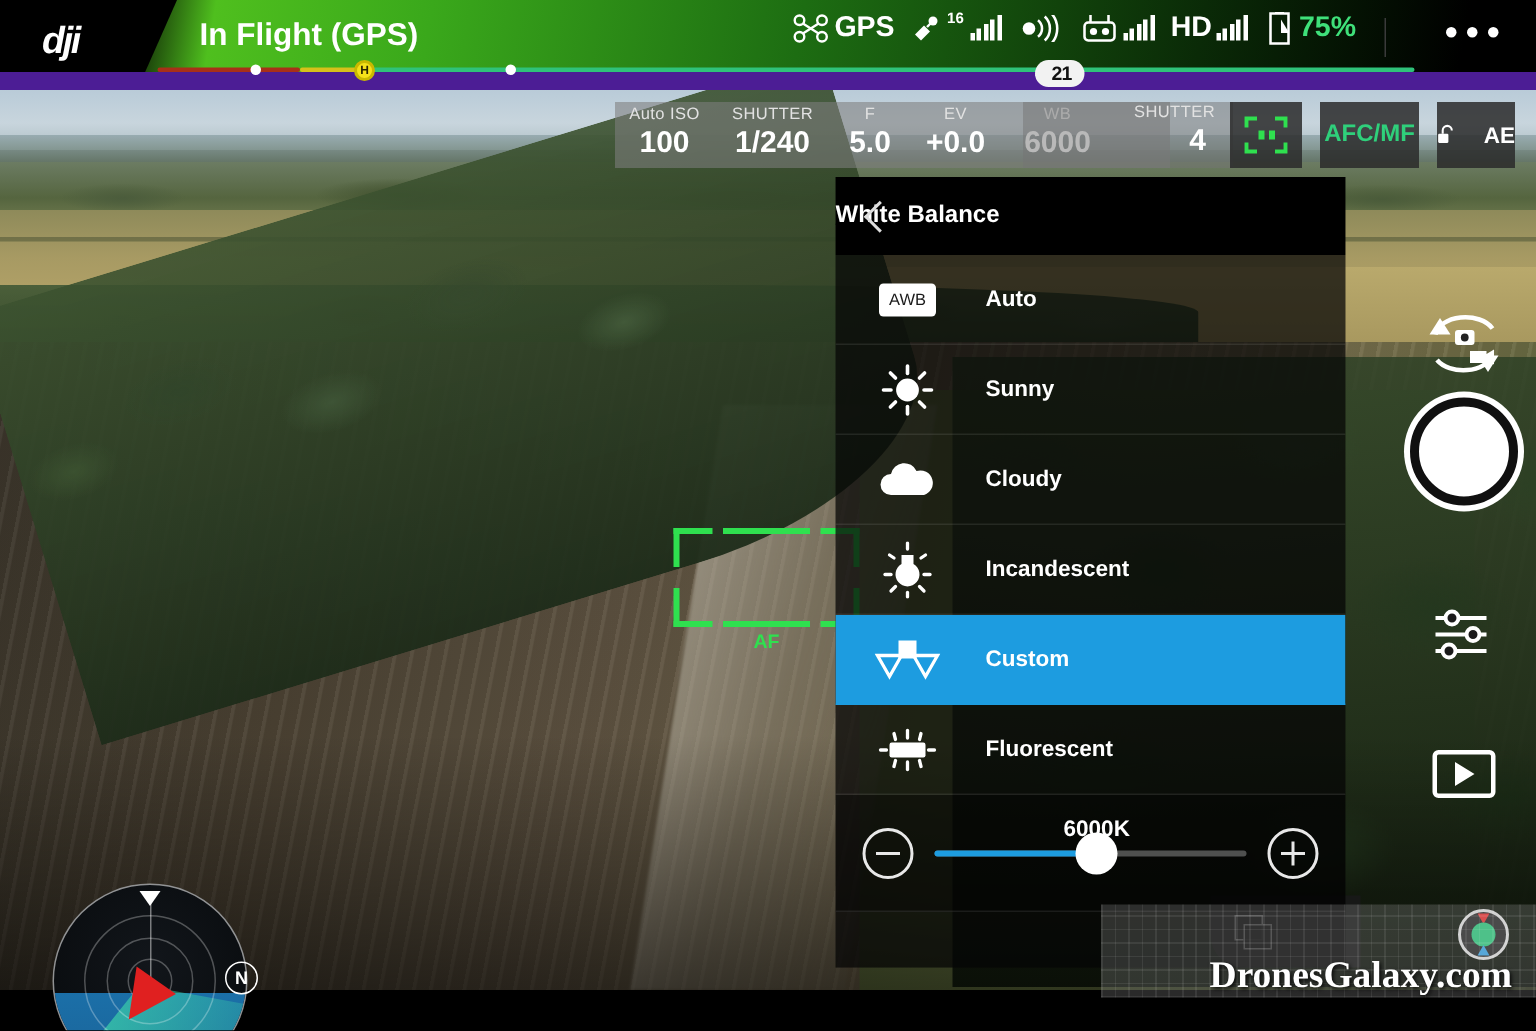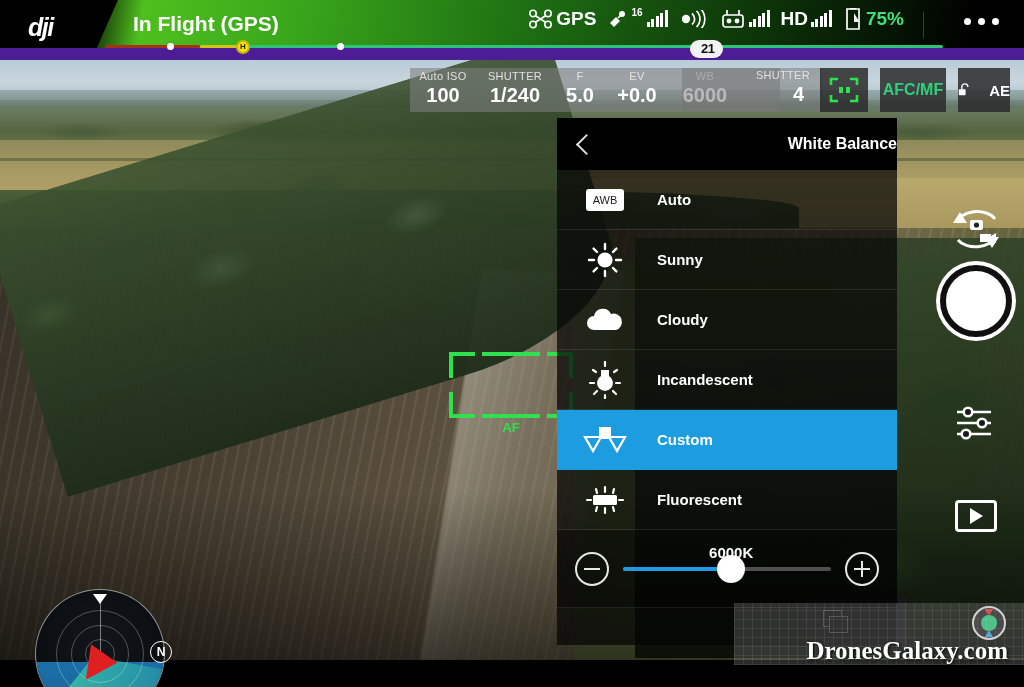--- a/index.html
+++ b/index.html
@@ -213,21 +213,21 @@
   .play-tri { width:0;height:0;border-left:13px solid #fff;border-top:8px solid transparent;border-bottom:8px solid transparent; }
 
   
   #wb-panel {
     position:absolute; left:557px; top:118px; width:340px; height:527px;
     z-index:50; overflow:hidden;
     background: rgba(10,10,10,.62);
   }
   .wb-header {
     position:relative; height:52px; background:#000;
-    display:flex; align-items:center; justify-content:flex-end;text-decoration:underline;
+    display:flex; align-items:center; justify-content:flex-start;text-decoration:underline;
   }
   .wb-back {
     position:absolute; left:18px; top:50%; transform:translateY(-50%);
     width:16px; height:16px; cursor:pointer;
   }
   .wb-back::before{
     content:""; position:absolute; left:4px; top:1px; width:13px; height:13px;
     border-left:2.5px solid #ddd; border-bottom:2.5px solid #ddd;
     transform: rotate(45deg);
   }

